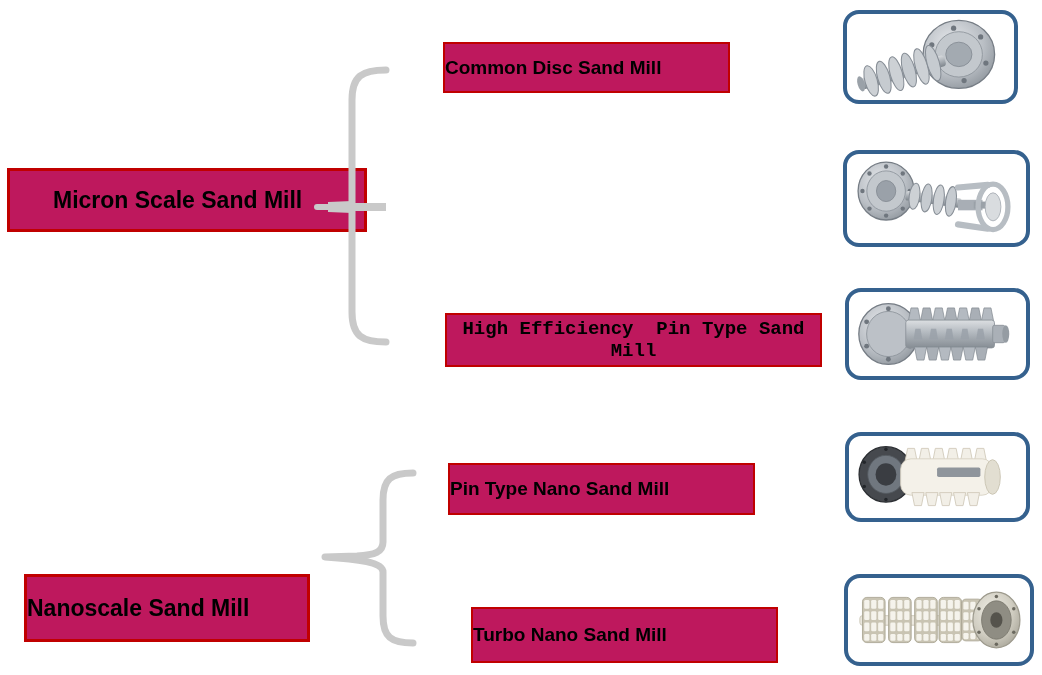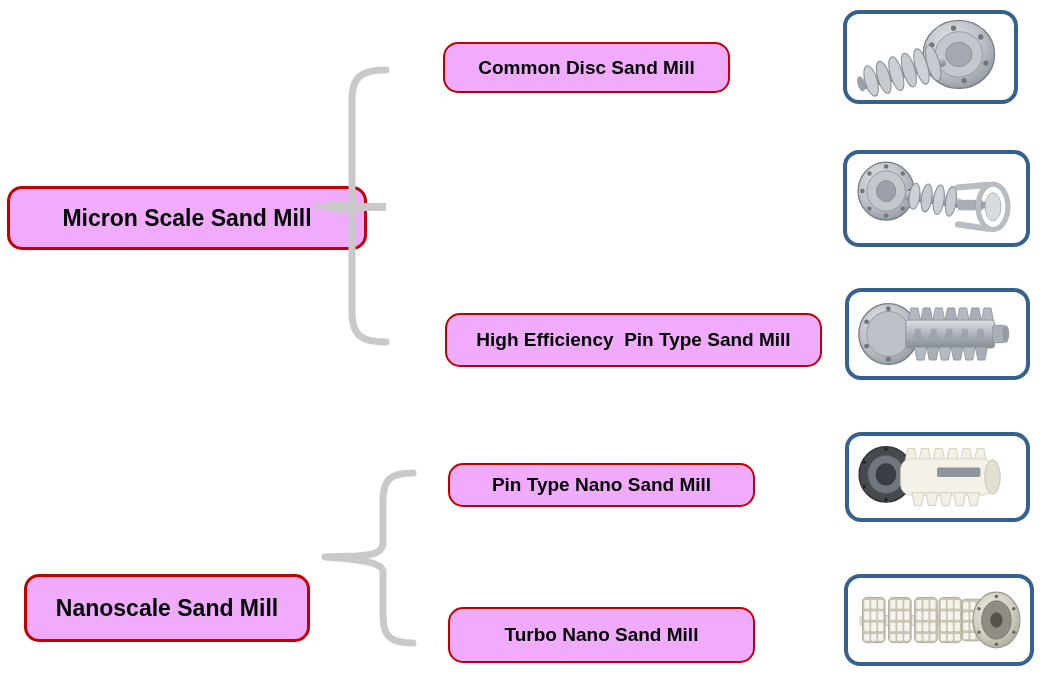--- a/index.html
+++ b/index.html
@@ -1,33 +1,33 @@
 <!DOCTYPE html>
 <html><head>
 <meta charset="utf-8">
 <style>
   html,body{margin:0;padding:0;background:#ffffff;}
   .canvas{
     position:relative;width:1042px;height:675px;background:#ffffff;
     font-family:"Liberation Sans",sans-serif;overflow:hidden;
   }
   .parent-box,.child-box{
-    position:absolute;box-sizing:border-box;background:#f0abfc;
-    display:flex;align-items:center;justify-content:center;
-    color:#000;font-weight:700;text-align:center;white-space:pre-wrap;border-radius:15px;
+    position:absolute;box-sizing:border-box;background:#be185d;
+    display:flex;align-items:center;justify-content:flex-start;
+    color:#000;font-weight:700;text-align:center;white-space:pre-wrap;
   }
   .parent-box{border:3px solid #C00000;font-size:23px;}
   .child-box{border:2px solid #C00000;font-size:19px;}
-  #p0{left:7px;top:186px;width:360px;height:64px;}
+  #p0{left:7px;top:168px;width:360px;height:64px;padding-left:43px;}
   #p1{left:24px;top:534px;width:286px;height:68px;margin-top:40px;}
   #c00{left:443px;top:42px;width:287px;height:51px;}
   #c01{left:443px;top:178px;width:347px;height:54px;}
-  #c02{left:445px;top:313px;width:377px;height:54px;}
-  #c10{left:448px;top:463px;width:307px;height:44px;}
-  #c11{left:448px;top:607px;width:307px;height:56px;}
+  #c02{left:445px;top:313px;width:377px;height:54px;font-family:Liberation Mono, monospace;}
+  #c10{left:448px;top:463px;width:307px;height:52px;}
+  #c11{left:471px;top:607px;width:307px;height:56px;}
   .bracket{position:absolute;}
   #b0{left:308px;top:56px;width:110px;height:300px;}
   #b1{left:315px;top:462px;width:110px;height:190px;}
   .photo{
     position:absolute;box-sizing:border-box;background:#ffffff;
     border:4px solid #35618E;border-radius:16px;padding:2px;overflow:hidden;
   }
   .photo svg{display:block;width:100%;height:100%;}
   #i00{left:843px;top:10px;width:175px;height:94px;}
   #i01{left:843px;top:150px;width:187px;height:97px;}

